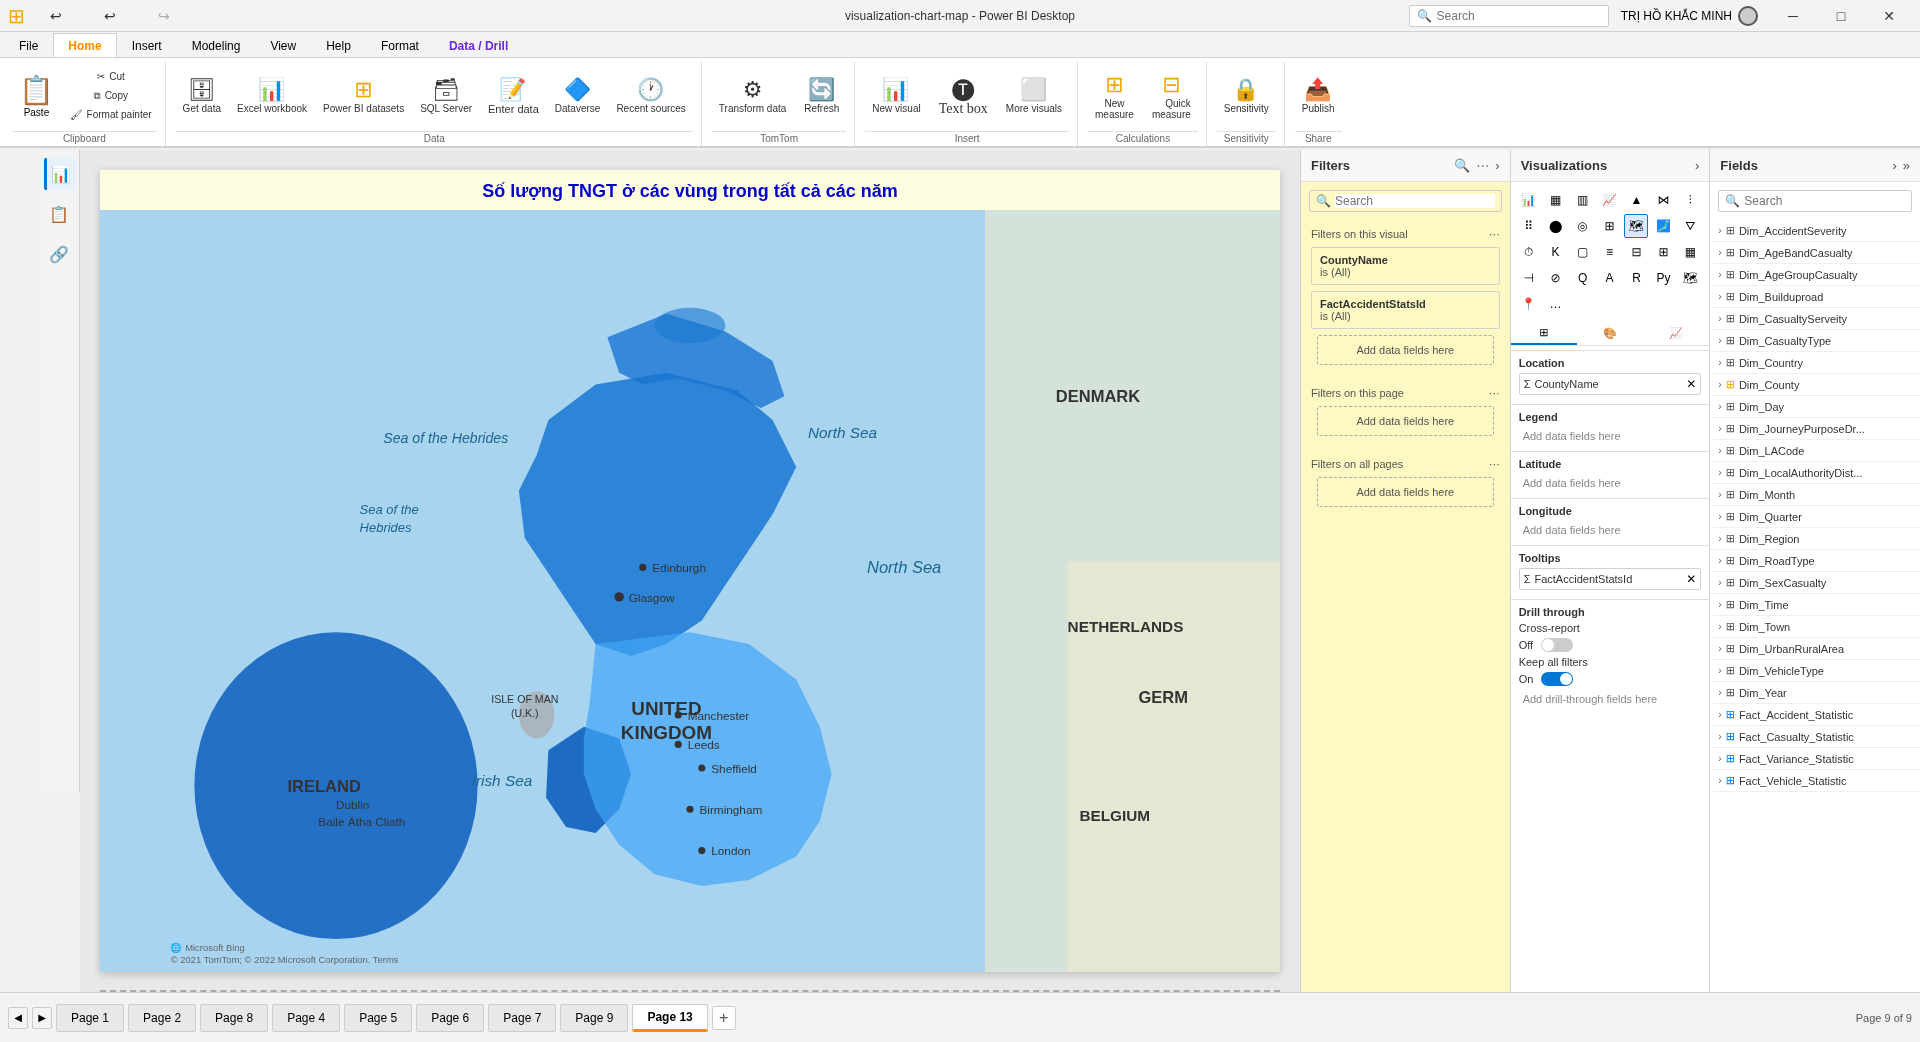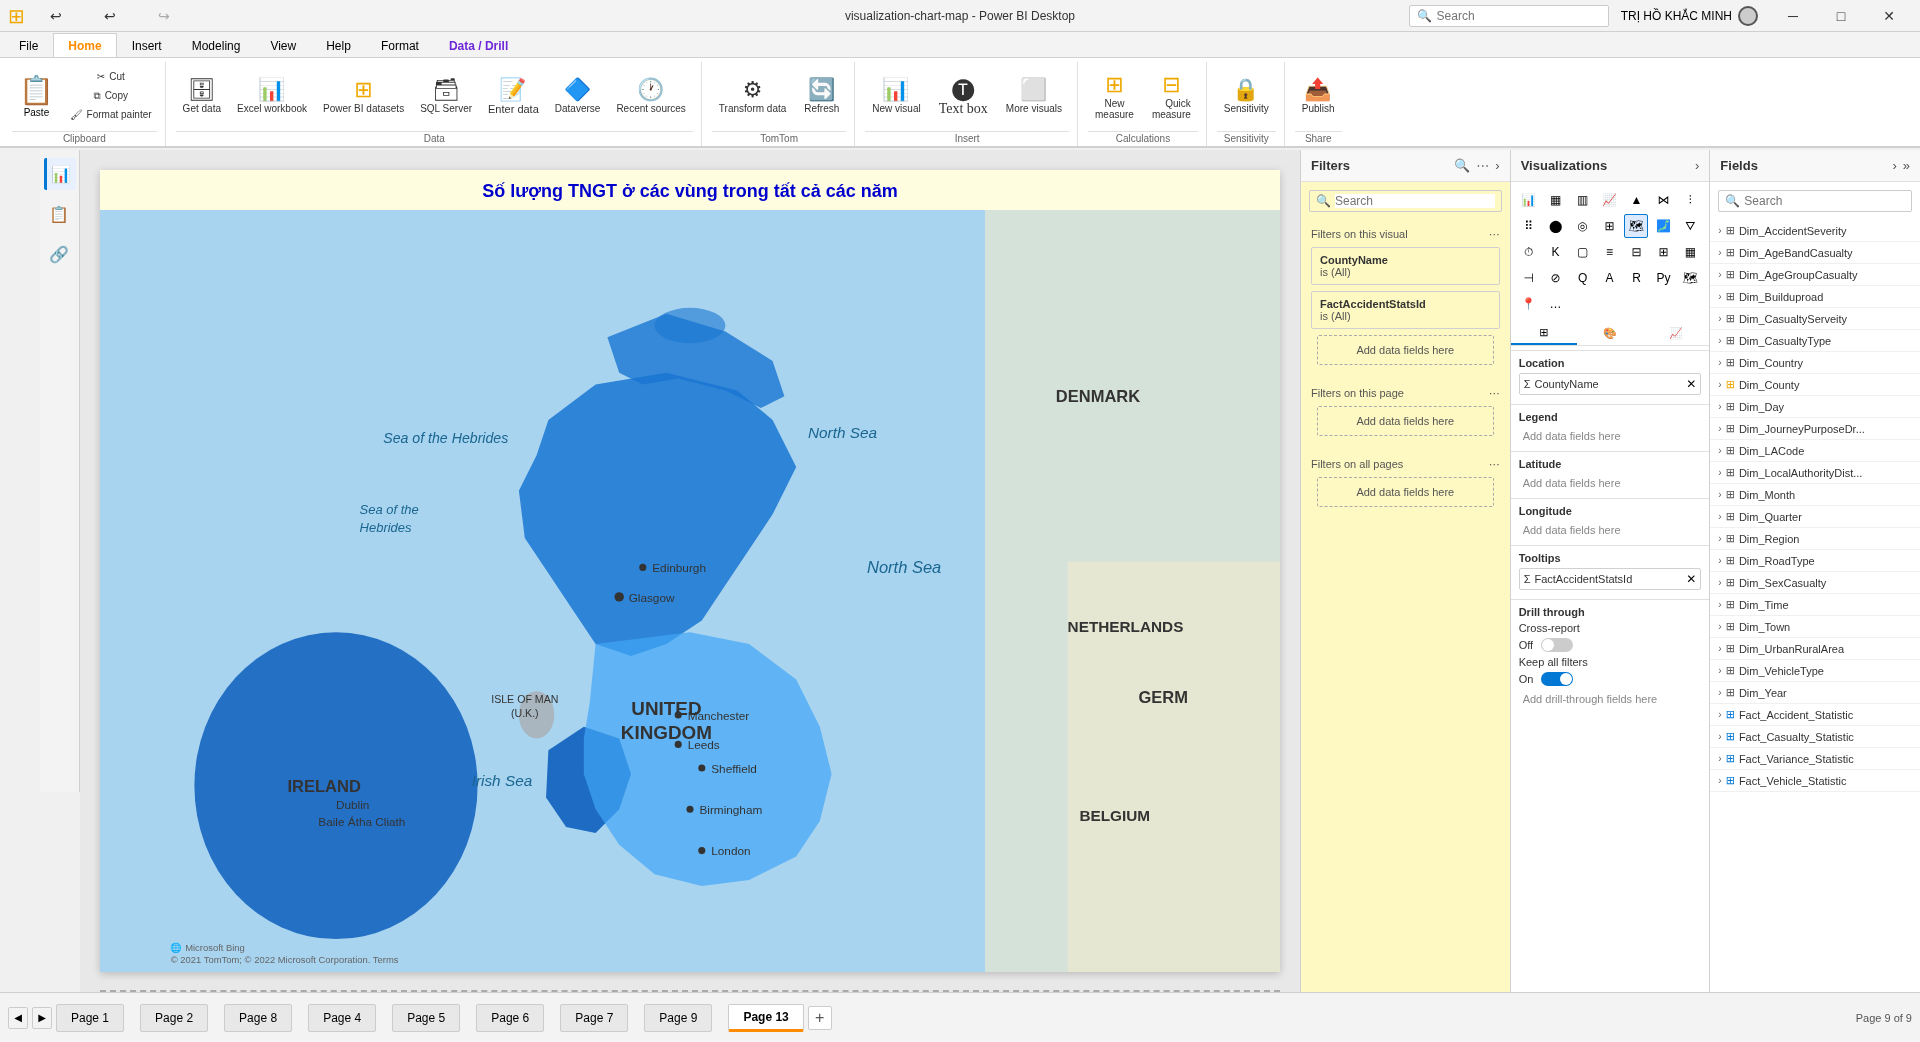--- a/index.html
+++ b/index.html
@@ -935,21 +935,21 @@
             <span class="field-name">Fact_Vehicle_Statistic</span>
           </div>
         </div>
     </div>
   </div>
 </div>
 
 <div class="page-tabs">
   <button class="page-nav-btn">◀</button>
   <button class="page-nav-btn">▶</button>
-  <div id="page-tabs-container" style="display:flex; gap:16px;">
+  <div id="page-tabs-container" style="display:flex; gap:4px;">
       <div class="page-tab">Page 1</div>
       <div class="page-tab">Page 2</div>
       <div class="page-tab">Page 8</div>
       <div class="page-tab">Page 4</div>
       <div class="page-tab">Page 5</div>
       <div class="page-tab">Page 6</div>
       <div class="page-tab">Page 7</div>
       <div class="page-tab">Page 9</div>
       <div class="page-tab active">Page 13</div>
     </div>

